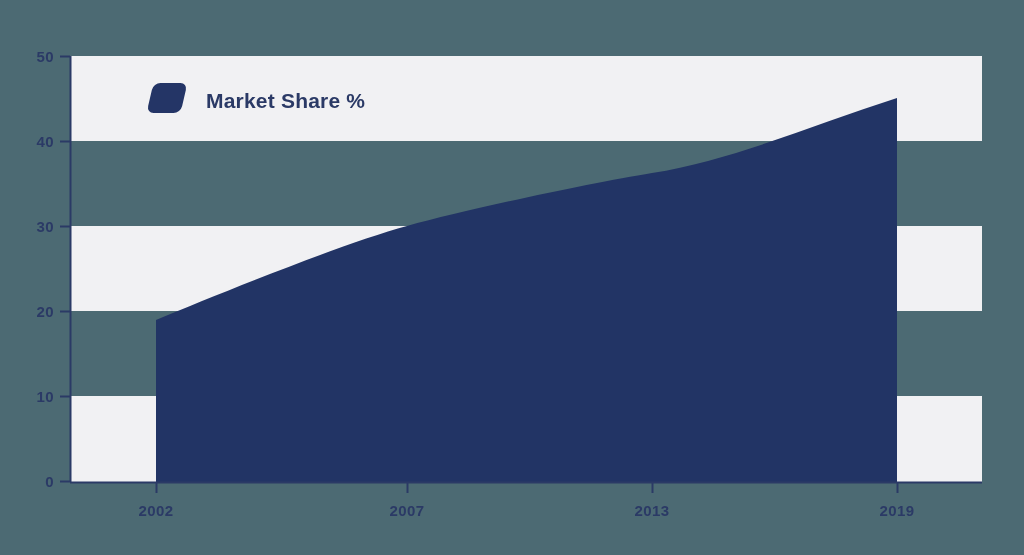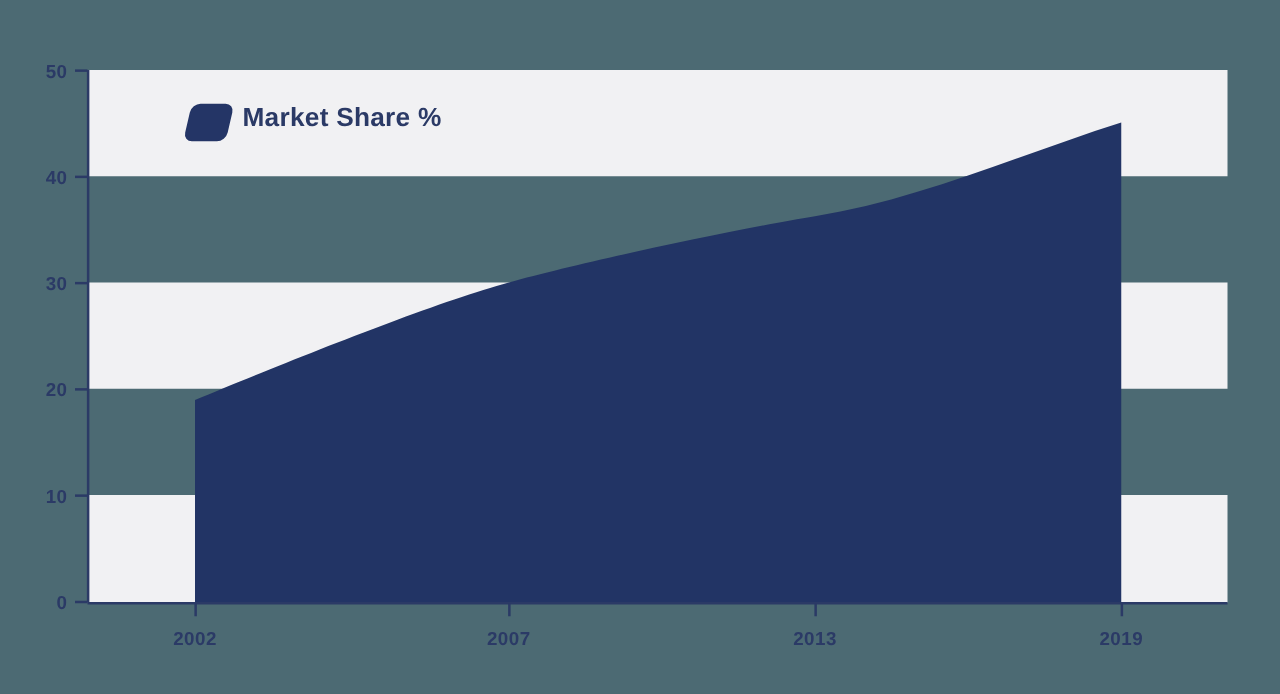--- a/index.html
+++ b/index.html
@@ -28,22 +28,22 @@
     font-weight: bold;
     font-size: 15px;
     fill: #2b3a66;
     letter-spacing: 0.4px;
   }
   .y-tick-label { text-anchor: end; }
   .x-tick-label { text-anchor: middle; }
   #legend {
     position: absolute;
     display: flex;
-    align-items: flex-start;
-    gap: 10px;
+    align-items: flex-end;
+    gap: 22px;
     pointer-events: auto;
   }
   #legend-marker {
     width: 34px;
     height: 30px;
     background: #243566;
     border-radius: 7px;
     transform: skewX(-13deg);
     flex: none;
   }

